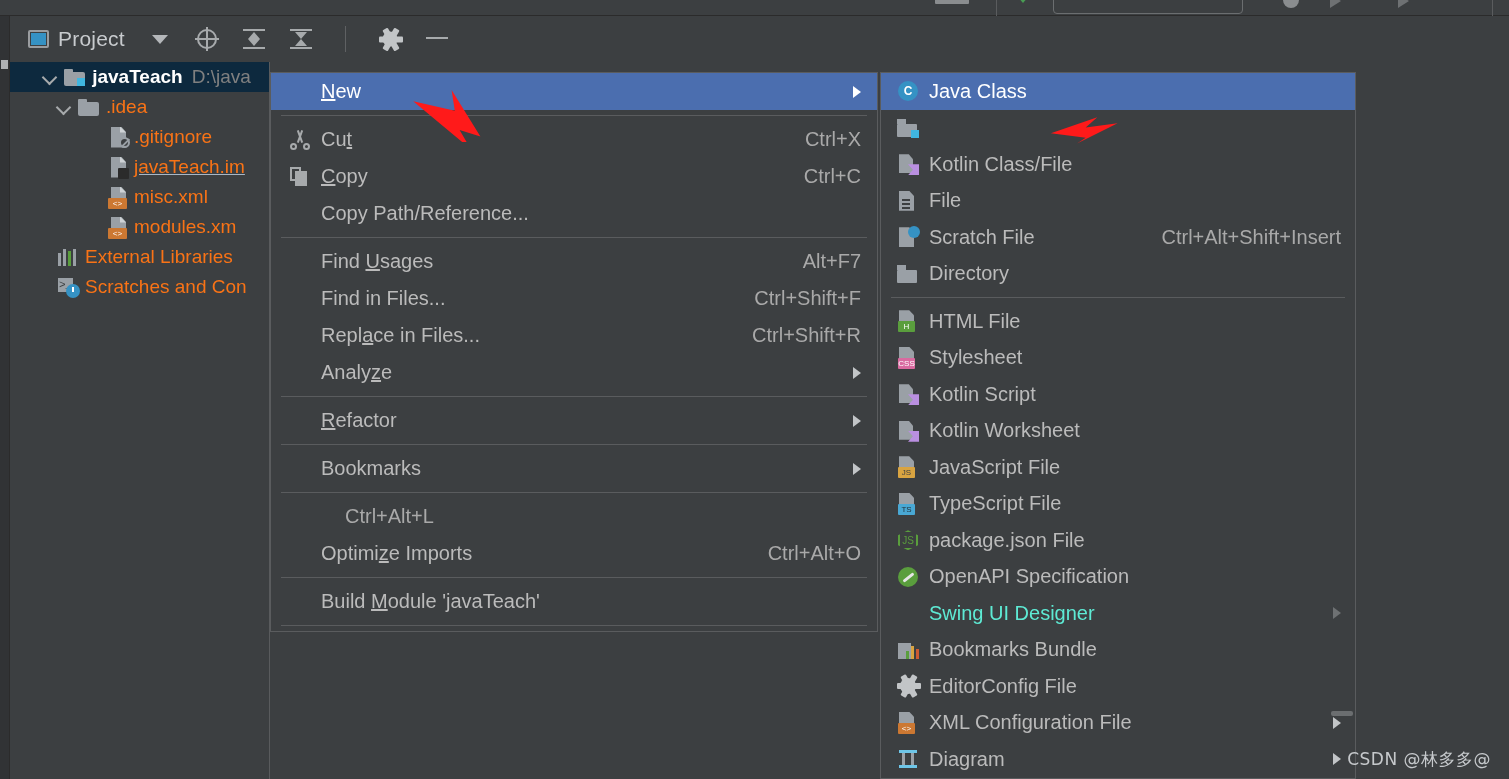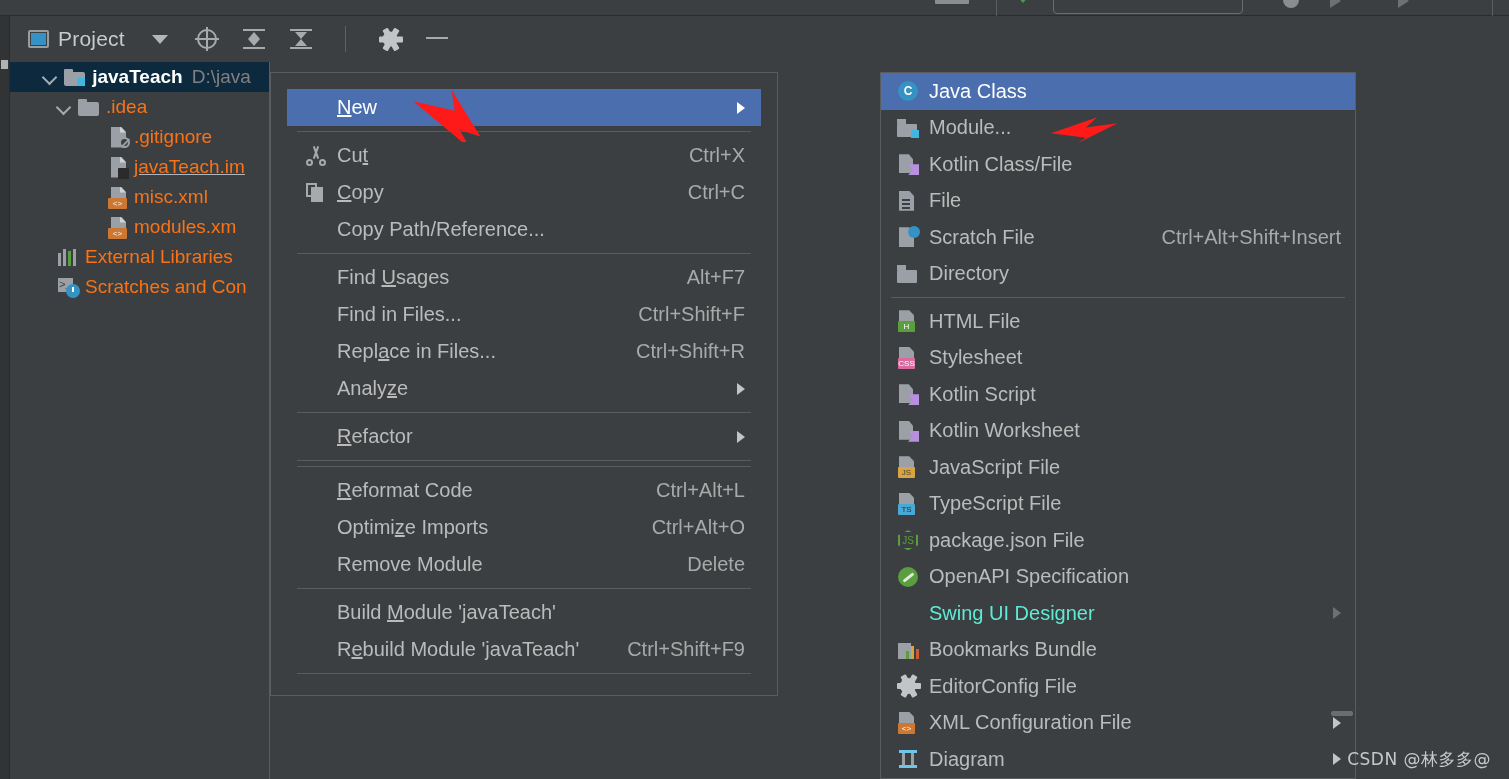--- a/index.html
+++ b/index.html
@@ -154,23 +154,23 @@
     position:absolute; right:-2px; bottom:-2px; width:14px; height:14px;
     border-radius:50%; background:#3592c4;
   }
   .ic-scr .clock::after {
     content:""; position:absolute; left:6px; top:3px; width:2px; height:5px;
     background:#fff;
   }
 
   
   .menu {
-    position:absolute; left:270px; top:72px; width:508px;
+    position:absolute; left:270px; top:72px; width:608px;
     background:#3c3f41; border:1px solid #5a5c5e;
-    padding:16px; font-size:20px; color:#bbbbbb;
+    padding:0; font-size:20px; color:#bbbbbb;
   }
   .mi {
     position:relative; display:flex; align-items:center;
     height:37px; padding:0 16px 0 16px; white-space:nowrap;
   }
   .mi.sel { background:#4b6eaf; color:#ffffff; }
   .mi .mi-ico { width:26px; flex:none; display:flex; align-items:center;
                 justify-content:center; margin-right:8px; }
   .mi .mi-label { flex:1; }
   .mi .mi-label u { text-decoration:underline; }
@@ -578,72 +578,65 @@
     </div>
     <div class="msep"></div>
 
     <div class="mi">
       <span class="mi-ico"></span>
       <span class="mi-label"><u>R</u>efactor</span>
       <span class="mi-arrow"></span>
     </div>
     <div class="msep"></div>
 
+    <div class="mi">
+      <span class="mi-ico"></span>
+      <span class="mi-label">Bookmarks</span>
+      <span class="mi-arrow"></span>
+    </div>
     <div class="msep"></div>
 
     <div class="mi">
       <span class="mi-ico"></span>
-      <span class="mi-label"><u>R</u>eformat Code</span>
       <span class="mi-key">Ctrl+Alt+L</span>
     </div>
 
     <div class="mi">
       <span class="mi-ico"></span>
       <span class="mi-label">Optimi<u>z</u>e Imports</span>
       <span class="mi-key">Ctrl+Alt+O</span>
     </div>
 
-    <div class="mi">
-      <span class="mi-ico"></span>
-      <span class="mi-label">Remove Module</span>
-      <span class="mi-key">Delete</span>
-    </div>
     <div class="msep"></div>
 
     <div class="mi">
       <span class="mi-ico"></span>
       <span class="mi-label">Build <u>M</u>odule 'javaTeach'</span>
     </div>
 
-    <div class="mi">
-      <span class="mi-ico"></span>
-      <span class="mi-label">R<u>e</u>build Module 'javaTeach'</span>
-      <span class="mi-key">Ctrl+Shift+F9</span>
-    </div>
     <div class="msep"></div>
   </div>
 
   <div class="submenu">
 
     <div class="mi sel">
       <span class="mi-ico">
         <span class="gi-javaclass">C</span>
       </span>
       <span class="mi-label">Java Class</span>
     </div>
 
     <div class="mi">
       <span class="mi-ico">
         <span class="gi gi-module">
             <span class="tab"></span>
             <span class="body"></span>
             <span class="badge"></span>
           </span>
       </span>
-      <span class="mi-label">Module...</span>
     </div>
 
     <div class="mi">
       <span class="mi-ico">
         <span class="gi gi-kotlin">
             <span class="sheet"></span>
             <span class="k"></span>
           </span>
       </span>
       <span class="mi-label">Kotlin Class/File</span>

